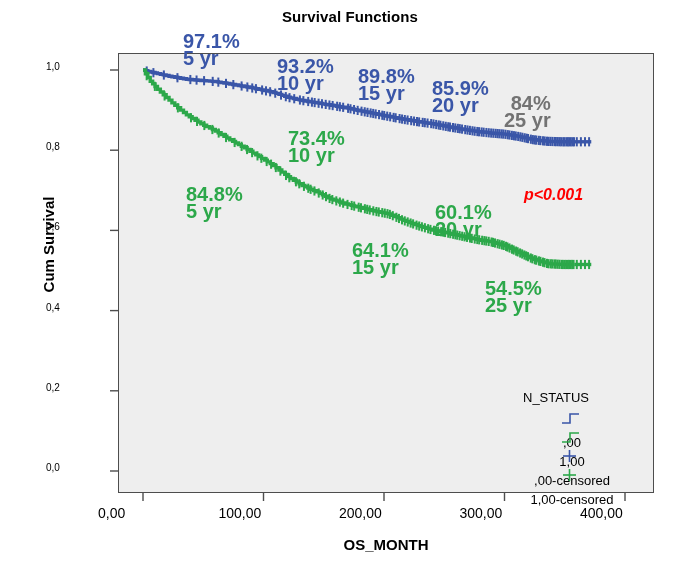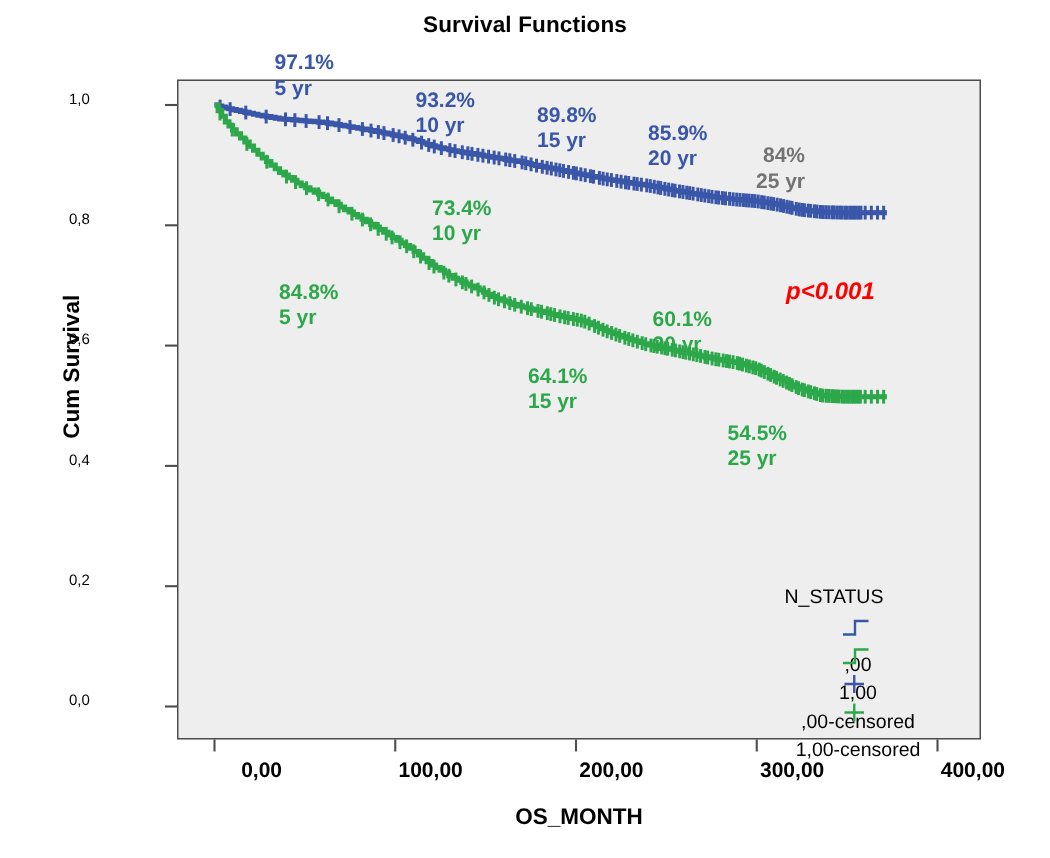--- a/index.html
+++ b/index.html
@@ -20,34 +20,34 @@
     position:absolute;left:118px;top:53px;width:536px;height:440px;
     background:#eeeeee;border:1.5px solid #4d4d4d;box-sizing:border-box;
   }
   svg.plot-svg{position:absolute;left:0;top:0;width:700px;height:572px;overflow:visible;}
 
   
   .ytick{
     position:absolute;width:58px;text-align:left;font-size:10px;color:#000;
   }
   .xtick{
-    position:absolute;width:90px;text-align:right;font-size:14px;color:#000;font-weight:bold;
+    position:absolute;width:90px;text-align:left;font-size:14px;color:#000;
   }
   .yaxis-title{
     position:absolute;left:-52px;top:236px;width:200px;text-align:center;
     font-size:15px;font-weight:bold;color:#000;
     transform:rotate(-90deg);transform-origin:center center;
   }
   .xaxis-title{
     position:absolute;left:118px;top:536px;width:536px;text-align:center;
     font-size:15px;font-weight:bold;color:#000;
   }
 
   
-  .ann{position:absolute;font-size:14px;font-weight:bold;line-height:17px;white-space:nowrap;}
+  .ann{position:absolute;font-size:20px;font-weight:bold;line-height:17px;white-space:nowrap;}
   .ann.blue{color:#3a56a8;}
   .ann.green{color:#2ca84a;}
   .pval{
     position:absolute;font-size:16px;font-weight:bold;font-style:italic;
     color:#ff0000;white-space:nowrap;
   }
 
   
   .legend{
     position:absolute;left:497px;top:378px;width:150px;

